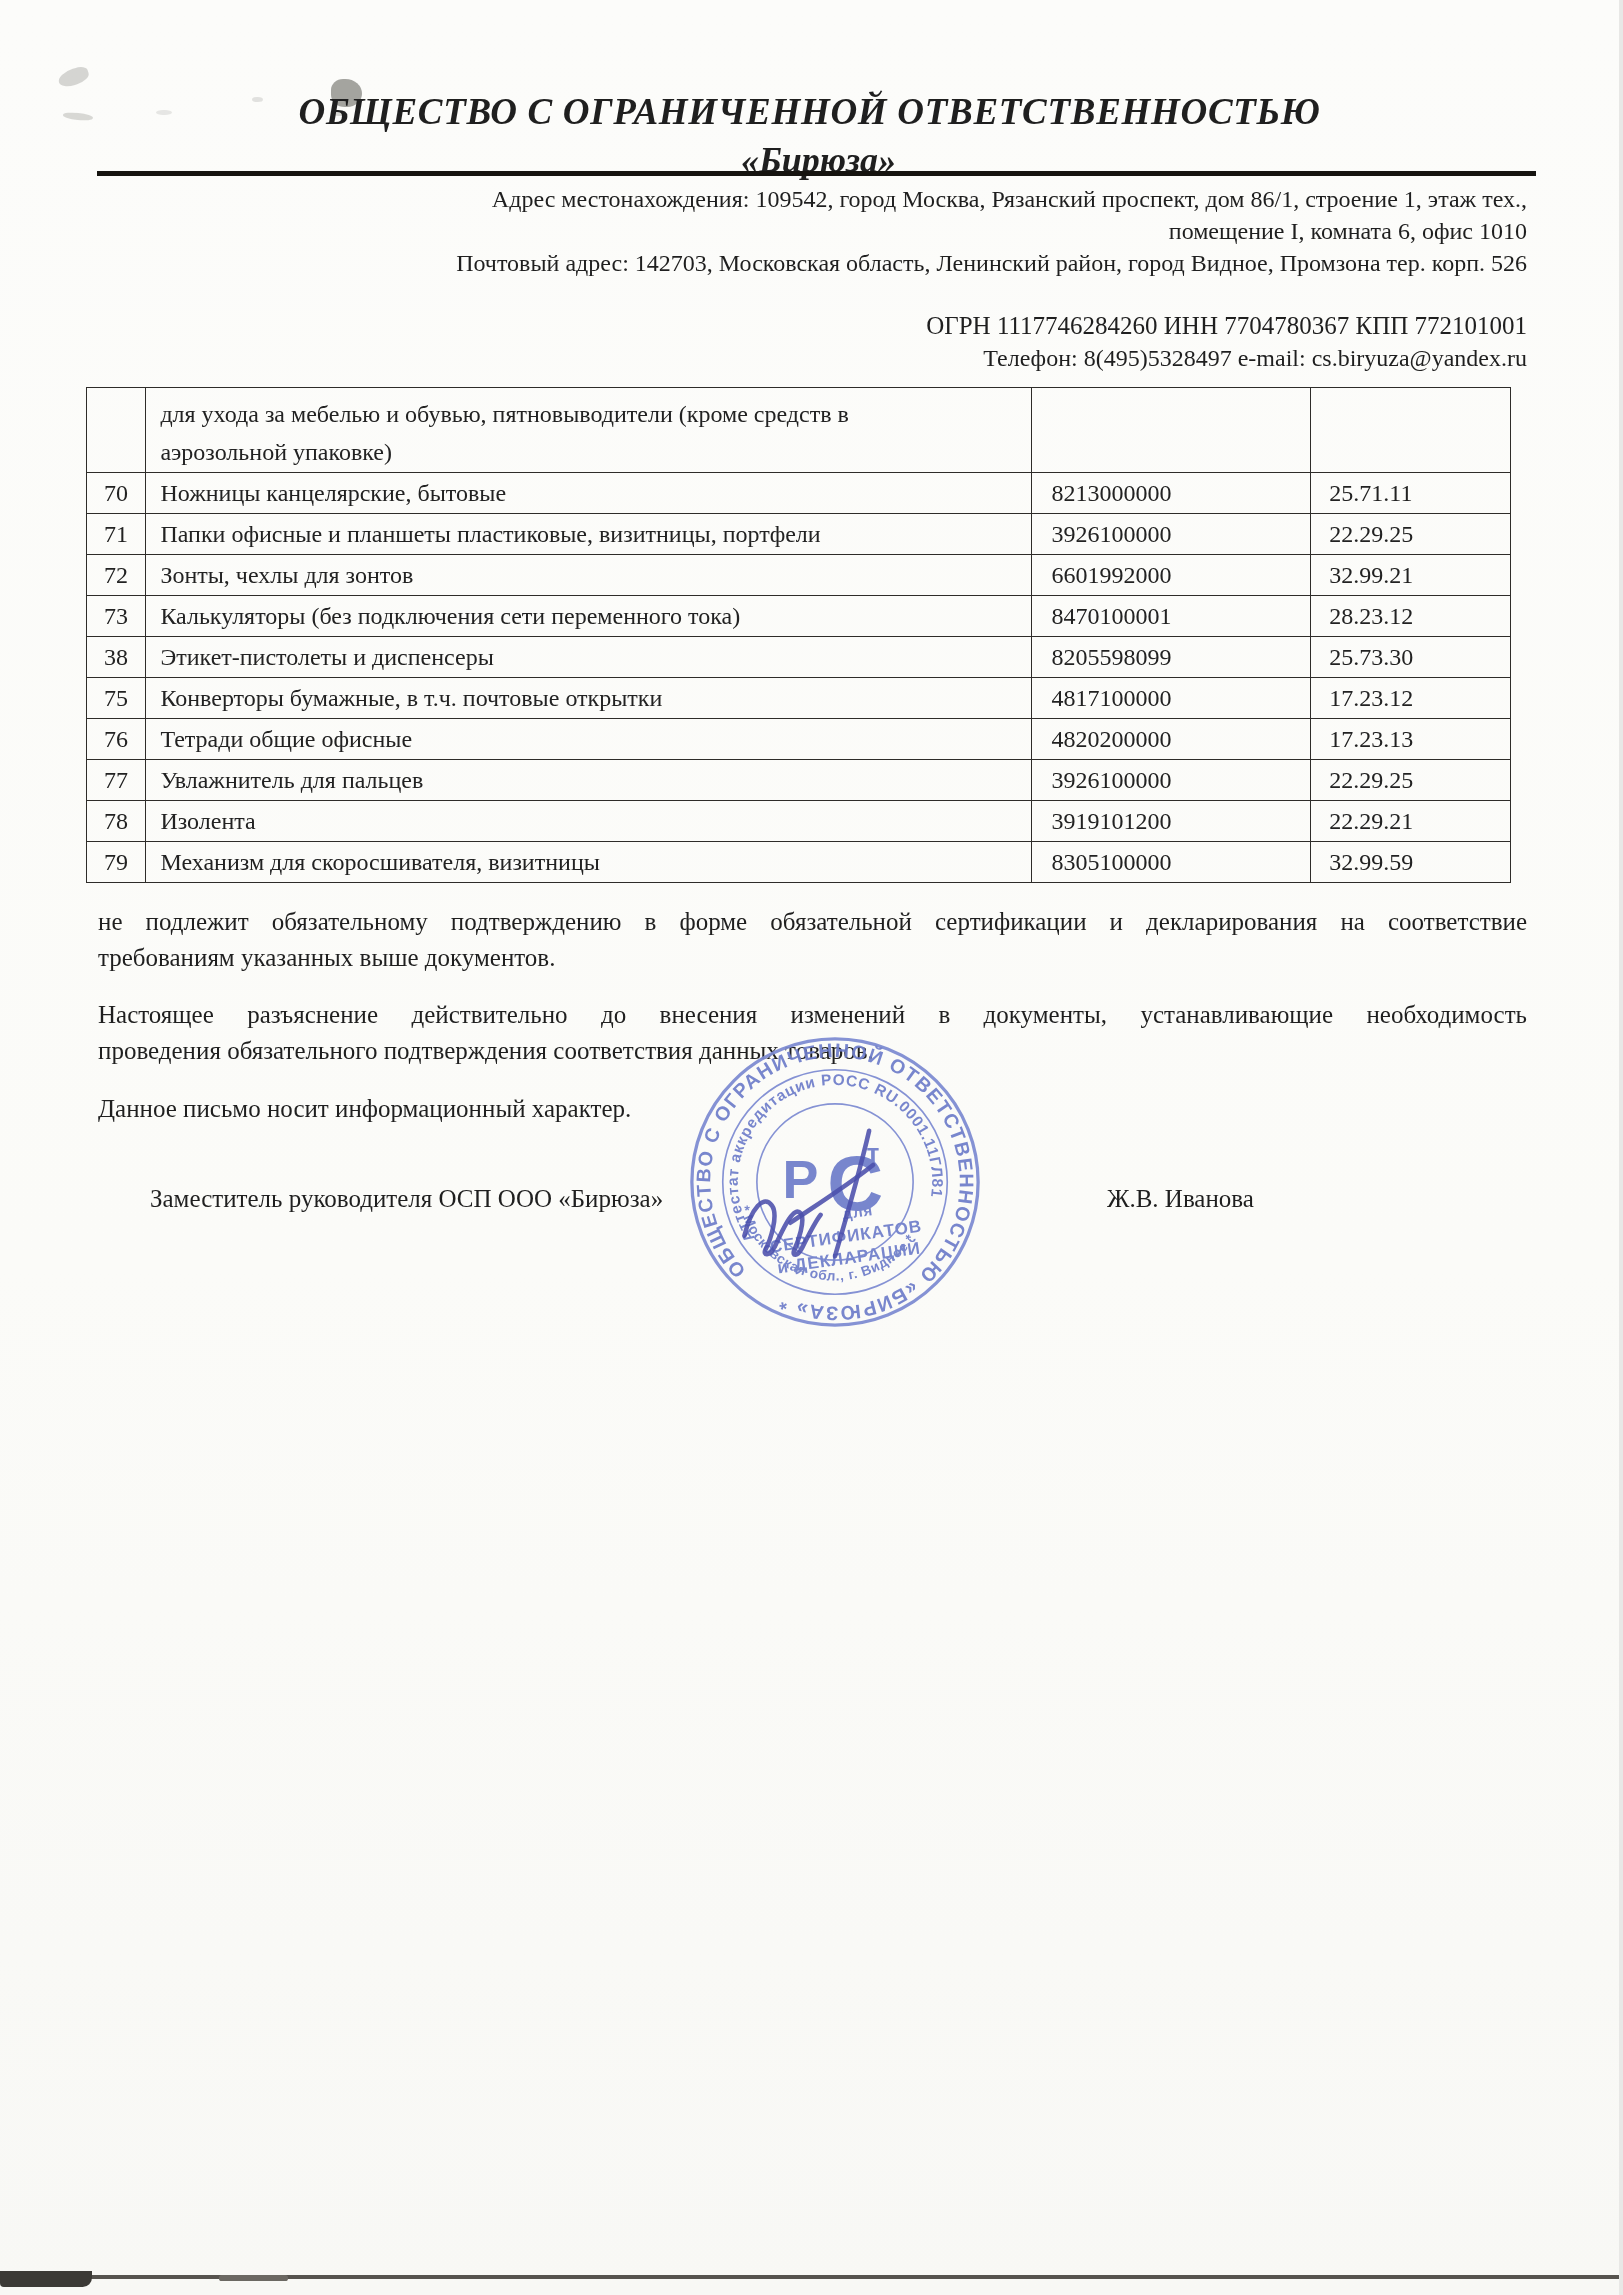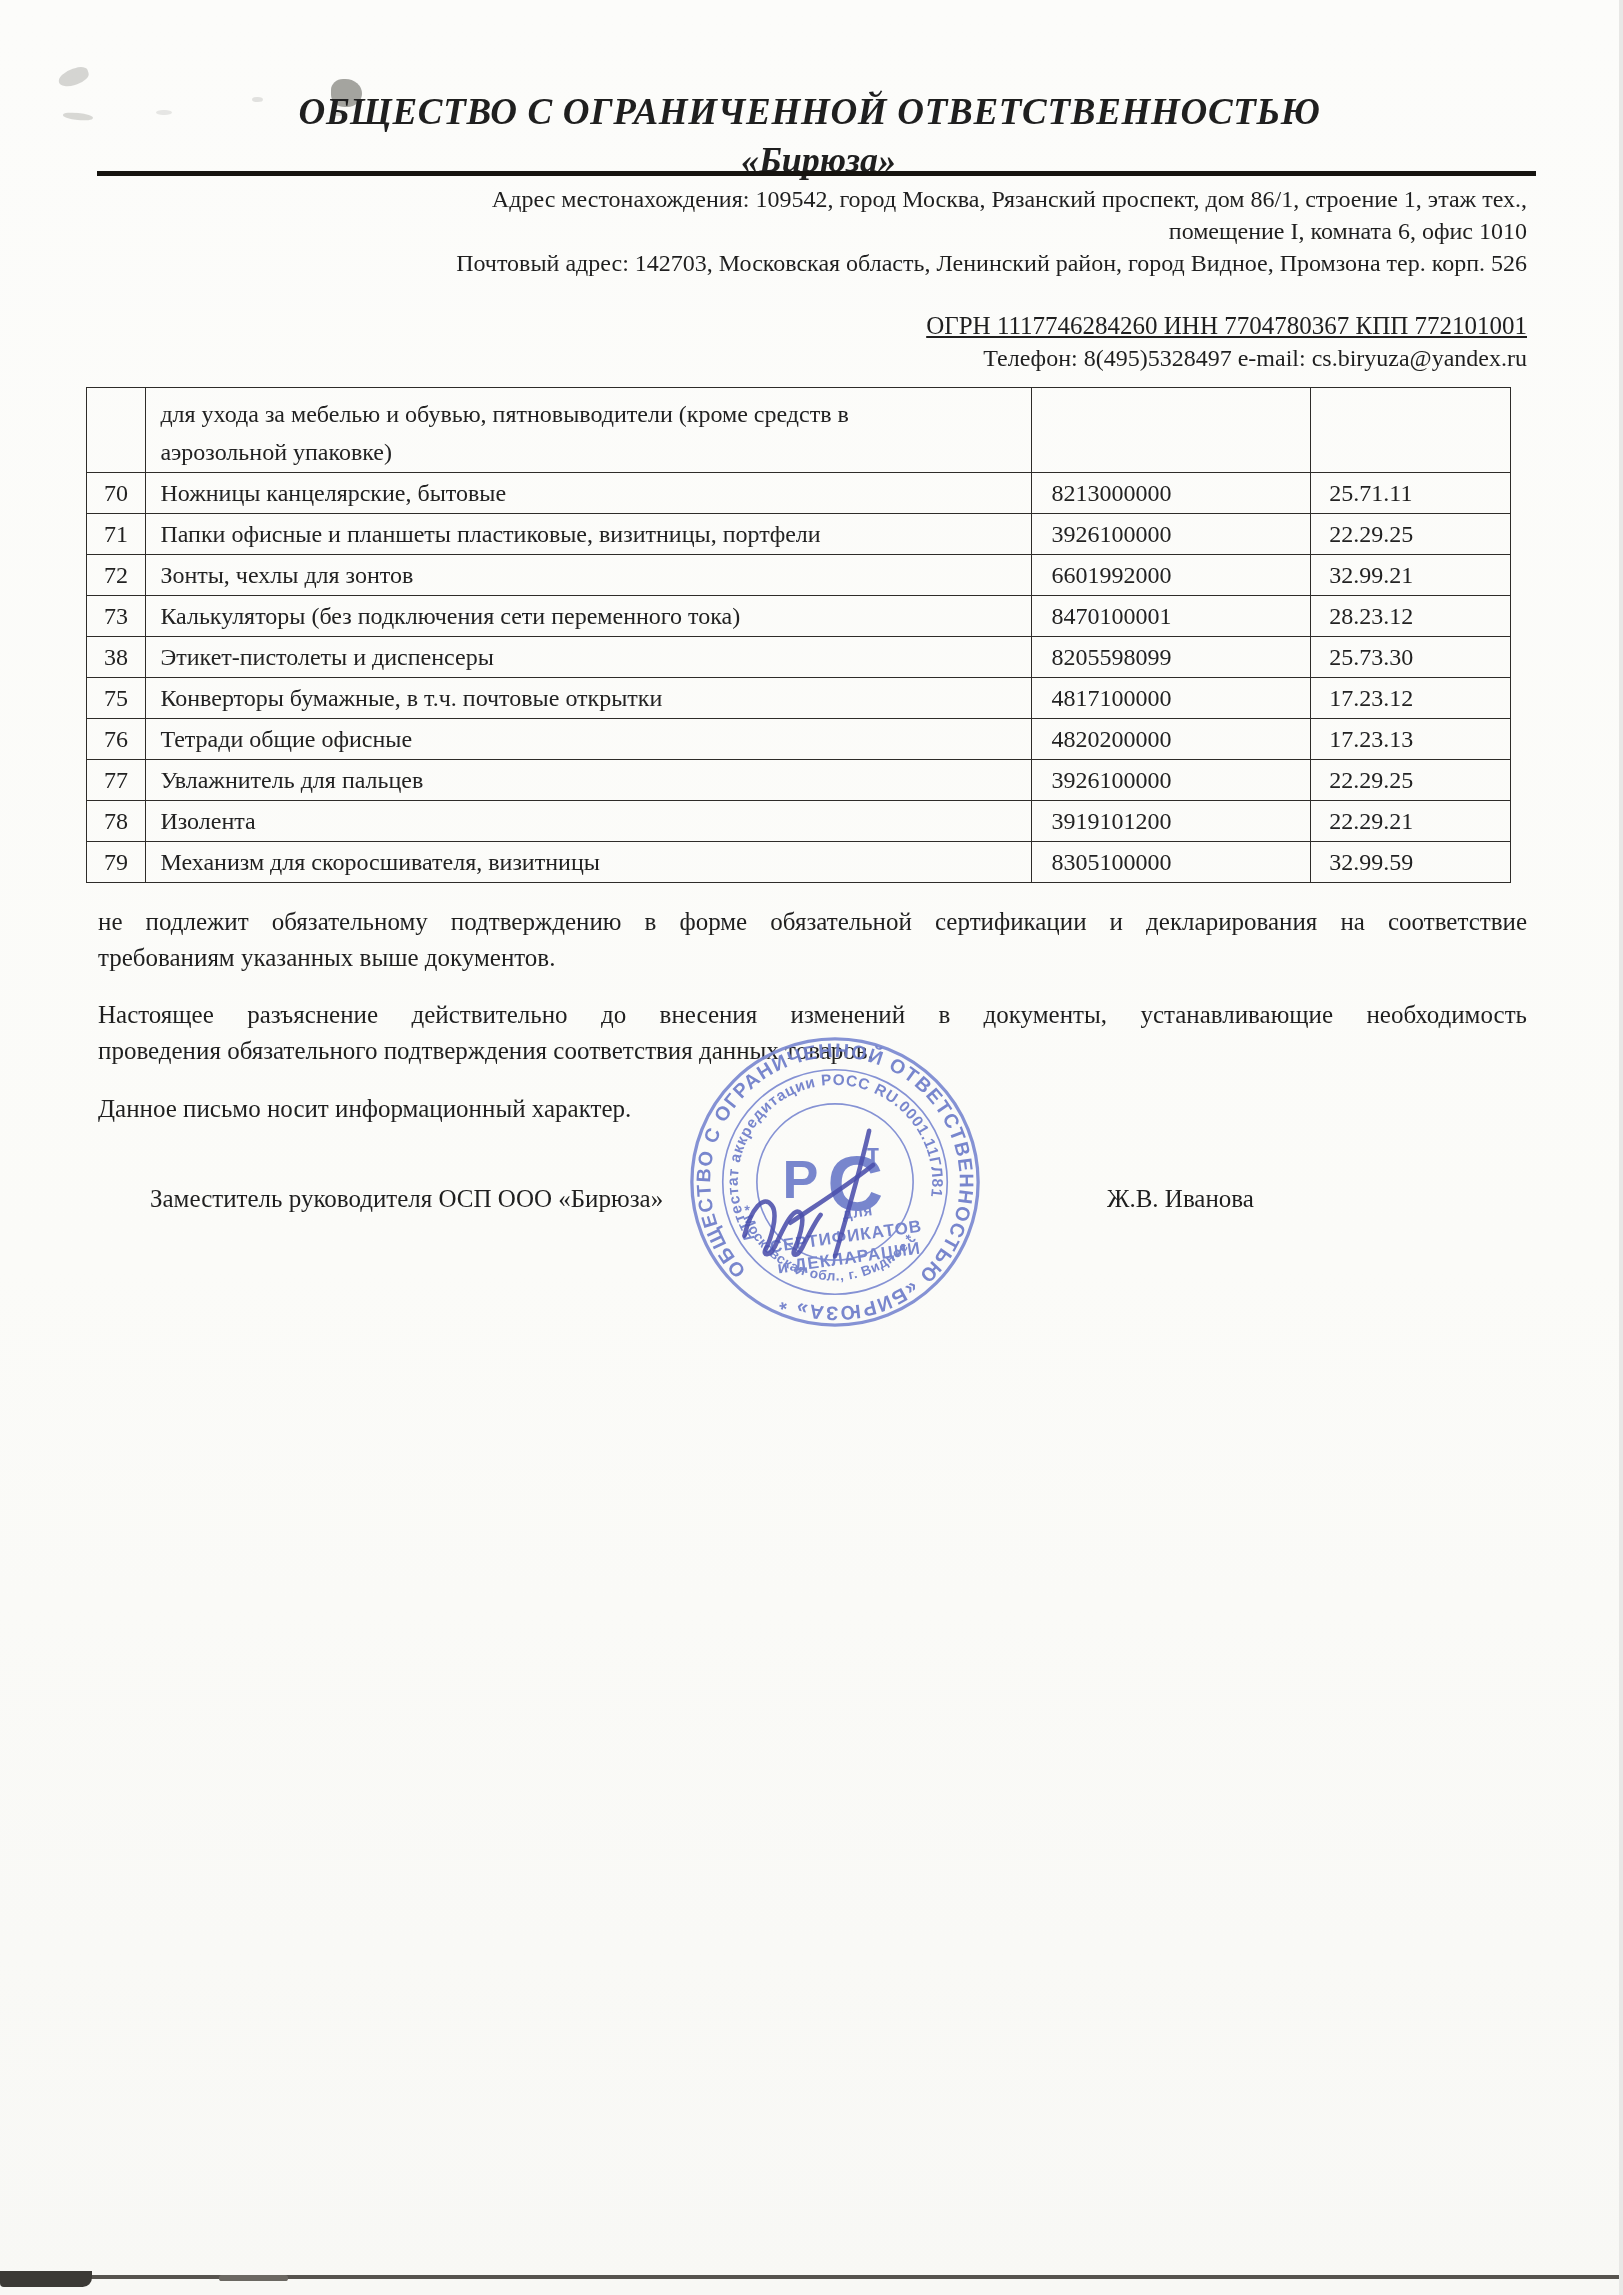--- a/index.html
+++ b/index.html
@@ -12,21 +12,21 @@
     overflow:hidden;
   }
   
   .title1{position:absolute;left:0;top:90px;width:100%;text-align:center;
     font-size:37px;font-weight:bold;font-style:italic;letter-spacing:0.7px;}
   .title2{position:absolute;left:0;top:139px;width:100%;text-align:center;
     font-size:36px;font-weight:bold;font-style:italic;margin-left:9px;}
   .rule{position:absolute;left:97px;top:171px;width:1439px;height:5.2px;background:#161410;}
   .hline{position:absolute;left:98px;width:1429px;text-align:right;font-size:24px;}
   .addr1{top:186px;} .addr2{top:218px;} .postal{top:250px;}
-  .ogrn{top:312px;font-size:25px;text-decoration:underline;} .phone{top:345px;}
+  .ogrn{top:312px;font-size:25px;} .phone{top:345px;}
   
   table.goods{
     position:absolute;left:86px;top:387px;
     width:1423px;border-collapse:collapse;table-layout:fixed;
     font-size:24px;color:#222;
   }
   table.goods td{border:1.6px solid #2e2c29;vertical-align:middle;overflow:hidden;}
   table.goods tr{height:41px;}
   table.goods tr.cont{height:85px;padding-left:41px;}
   table.goods tr.cont td{vertical-align:top;padding-top:6.5px;}

